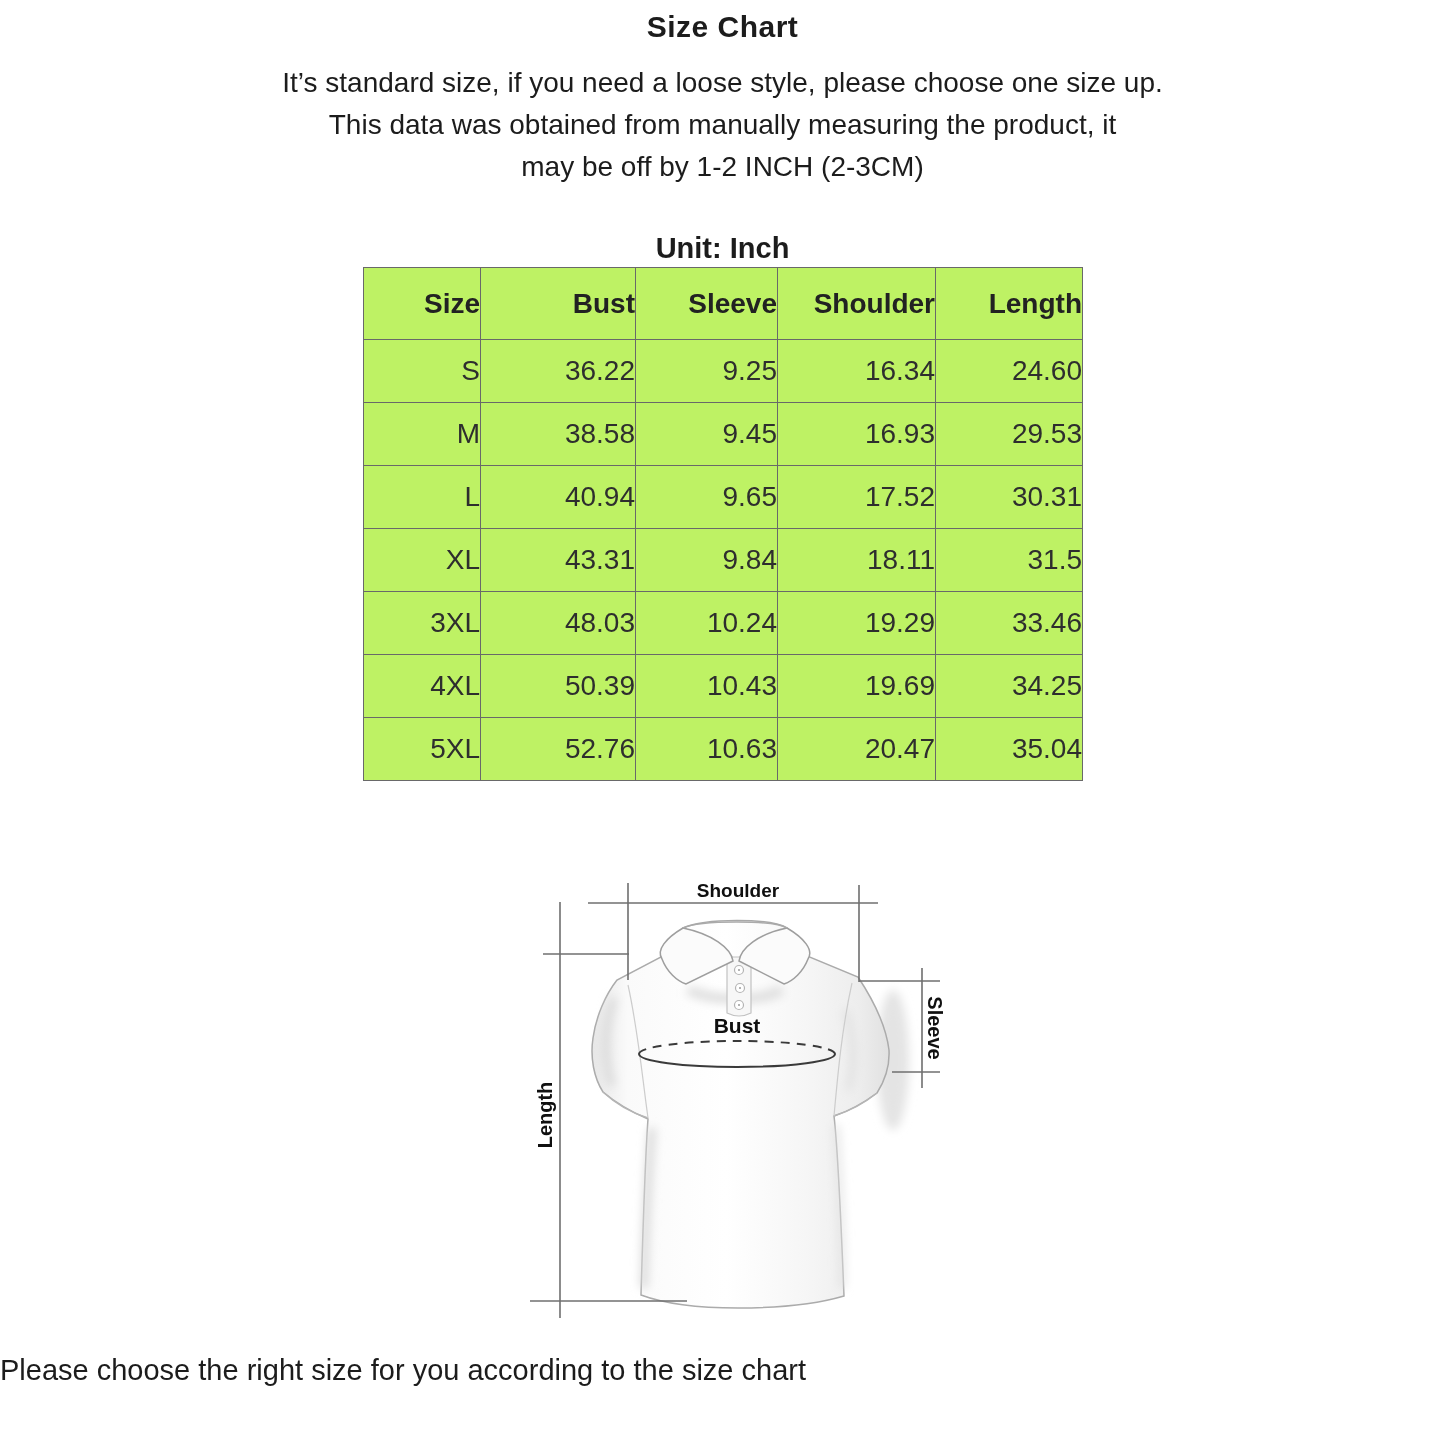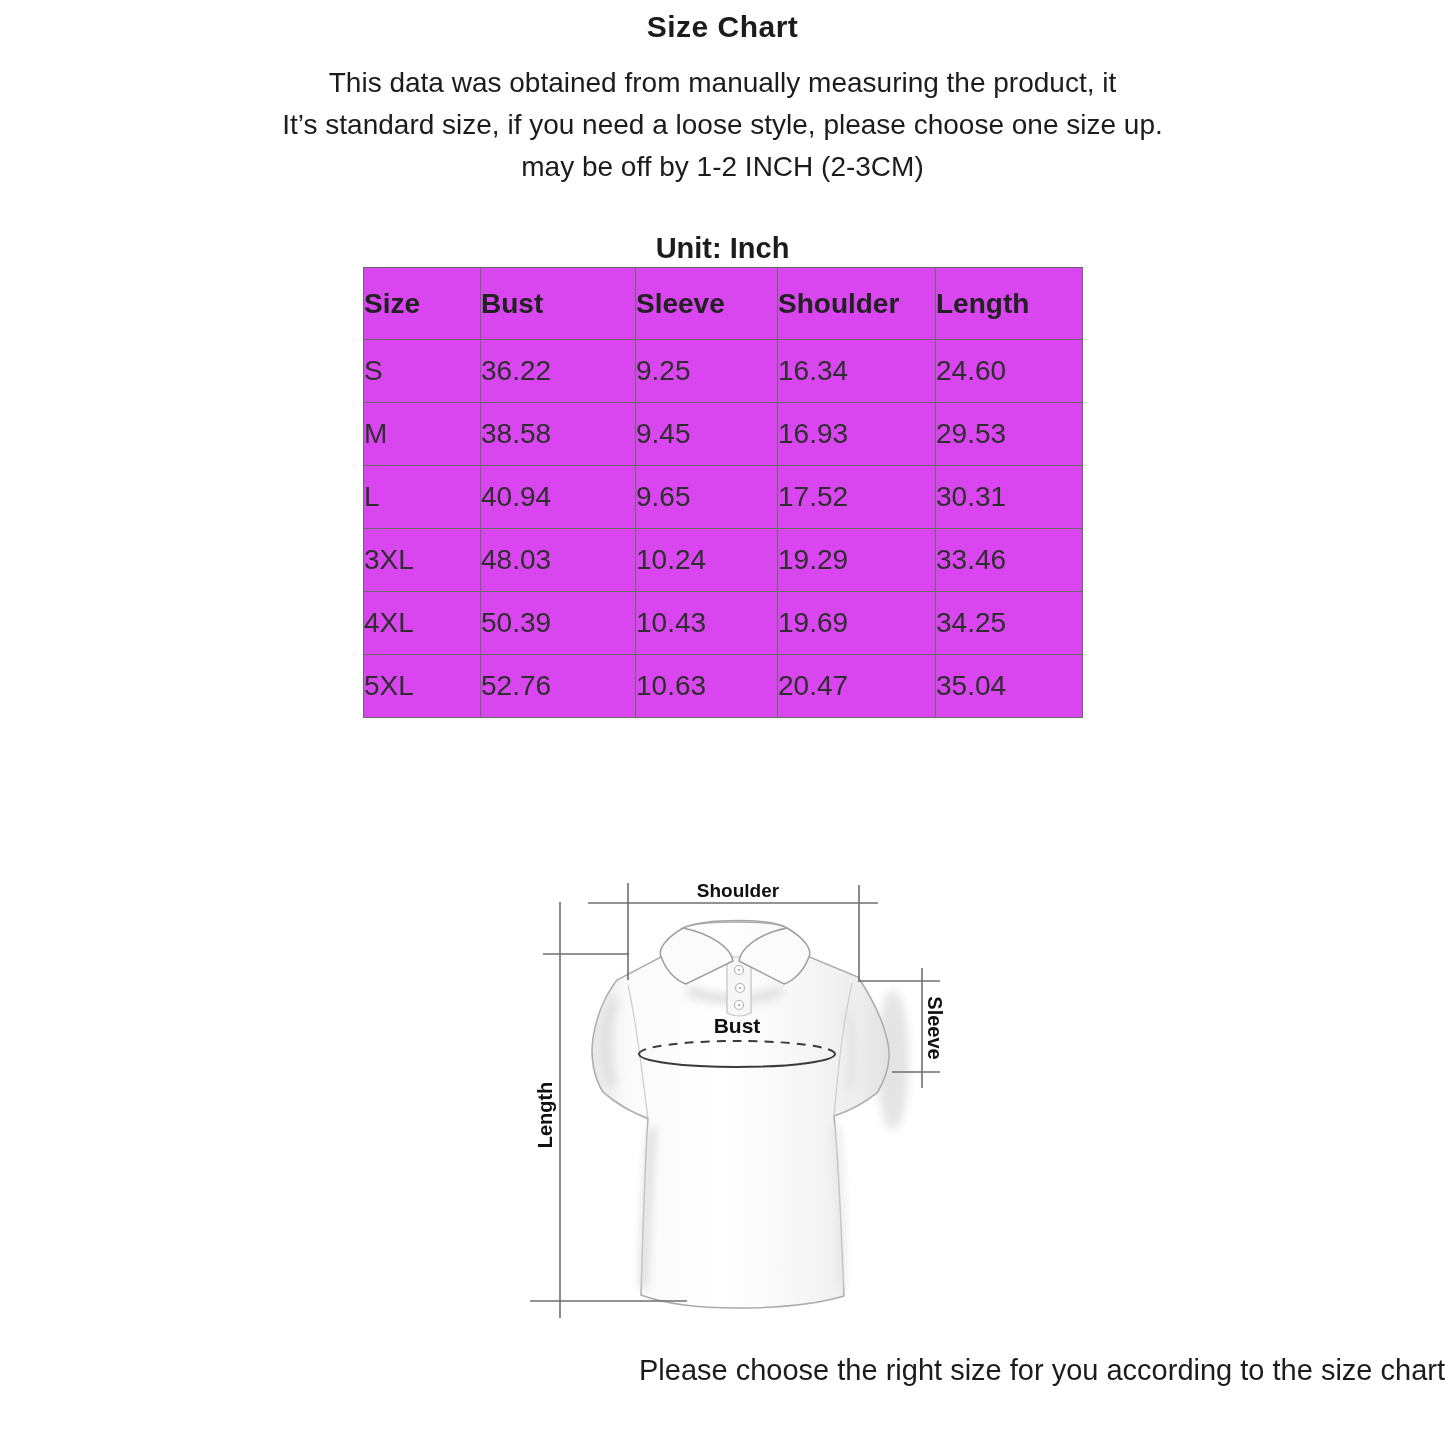--- a/index.html
+++ b/index.html
@@ -8,37 +8,37 @@
     font-family:"Liberation Sans", sans-serif; color:#1c1c1c; overflow:hidden;
   }
   .title { position:absolute; top:10px; left:0; width:100%; text-align:center;
     font-size:30px; font-weight:bold; letter-spacing:0.5px; }
   .desc { position:absolute; top:62px; left:0; width:100%; text-align:center;
     font-size:28px; line-height:42px; }
   .unit { position:absolute; top:207px; left:0; width:100%; text-align:center;
     font-size:29px; font-weight:bold;margin-top:25px; }
   table.size-table { position:absolute; top:267px; left:363px;
     border-collapse:collapse; table-layout:fixed; }
-  .size-table th, .size-table td { border:1.5px solid #696969; text-align:left;
-    vertical-align:middle; padding:0; background:#d946ef; }
+  .size-table th, .size-table td { border:1.5px solid #696969; text-align:right;
+    vertical-align:middle; padding:0; background:#bef264; }
   .size-table th { height:71px; font-size:28px; font-weight:bold; color:#222; }
   .size-table td { height:62px; font-size:28px; font-weight:normal; color:#2e2e2e; }
   svg.diagram { position:absolute; top:860px; left:500px; }
   svg.diagram text { font-family:"Liberation Sans", sans-serif; font-weight:bold; fill:#101010; }
-  .footer { position:absolute; top:1348px; left:0; width:100%; text-align:right;
+  .footer { position:absolute; top:1348px; left:0; width:100%; text-align:left;
     font-size:29px; line-height:45px; }
 </style>
 </head>
 <body>
 
 <div class="title">Size Chart</div>
 
 <div class="desc">
+  <div>It’s standard size, if you need a loose style, please choose one size up.</div>
   <div>This data was obtained from manually measuring the product, it</div>
-  <div>It’s standard size, if you need a loose style, please choose one size up.</div>
   <div>may be off by 1-2 INCH (2-3CM)</div>
 </div>
 
 <div class="unit">Unit: Inch</div>
 
 <table class="size-table">
   <colgroup>
     <col style="width:117px">
       <col style="width:155px">
       <col style="width:142px">
@@ -68,20 +68,27 @@
       <td>9.45</td>
       <td>16.93</td>
       <td>29.53</td>
     </tr>
     <tr>
       <td>L</td>
       <td>40.94</td>
       <td>9.65</td>
       <td>17.52</td>
       <td>30.31</td>
+    </tr>
+    <tr>
+      <td>XL</td>
+      <td>43.31</td>
+      <td>9.84</td>
+      <td>18.11</td>
+      <td>31.5</td>
     </tr>
     <tr>
       <td>3XL</td>
       <td>48.03</td>
       <td>10.24</td>
       <td>19.29</td>
       <td>33.46</td>
     </tr>
     <tr>
       <td>4XL</td>

